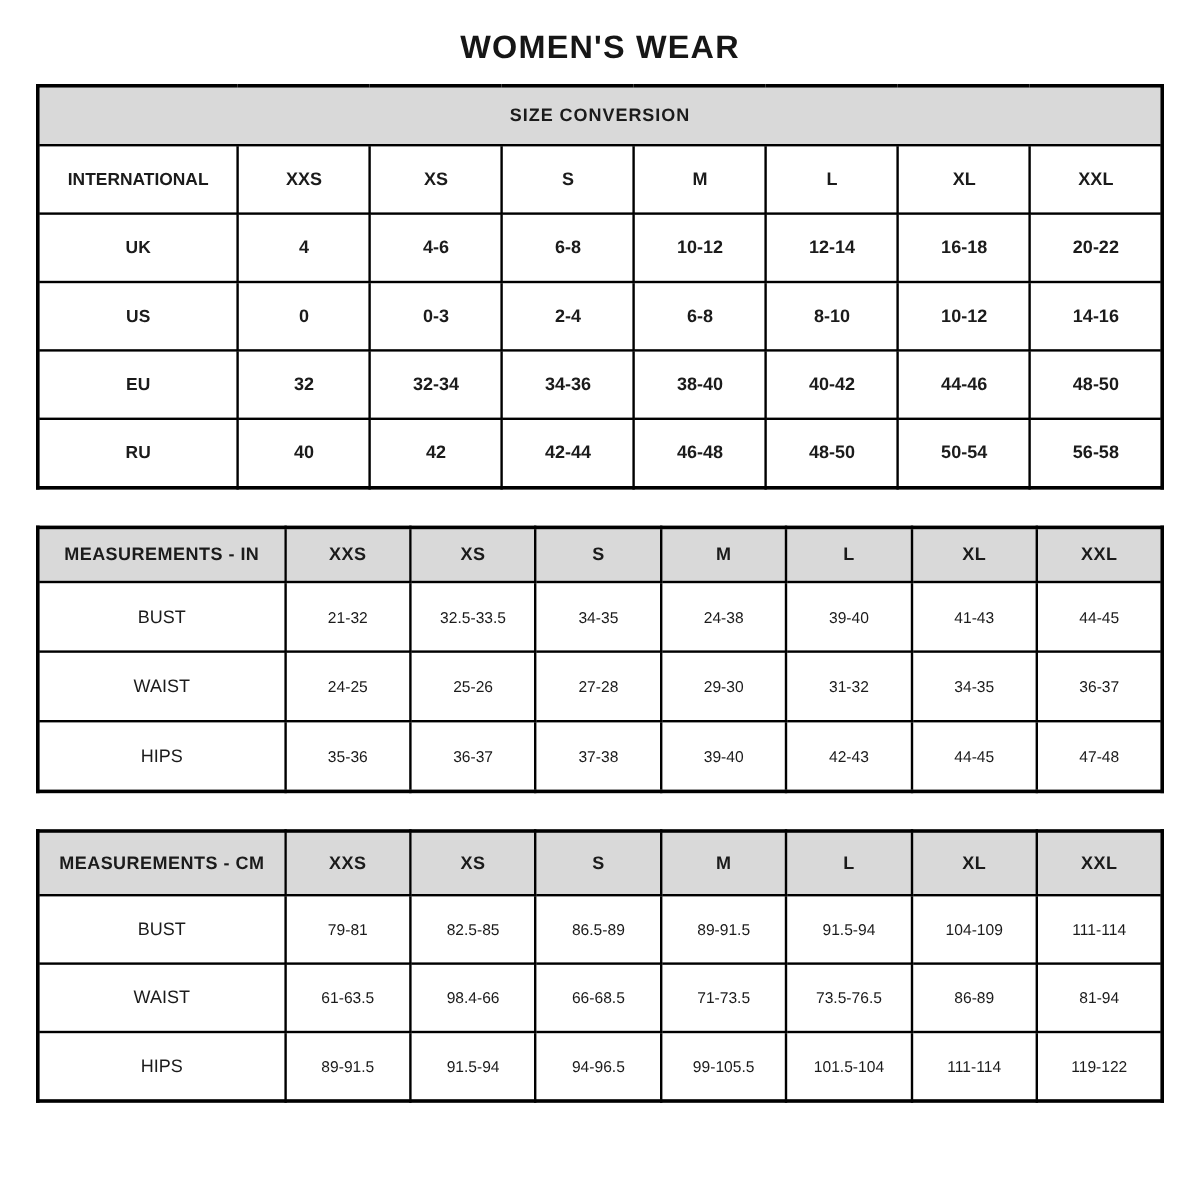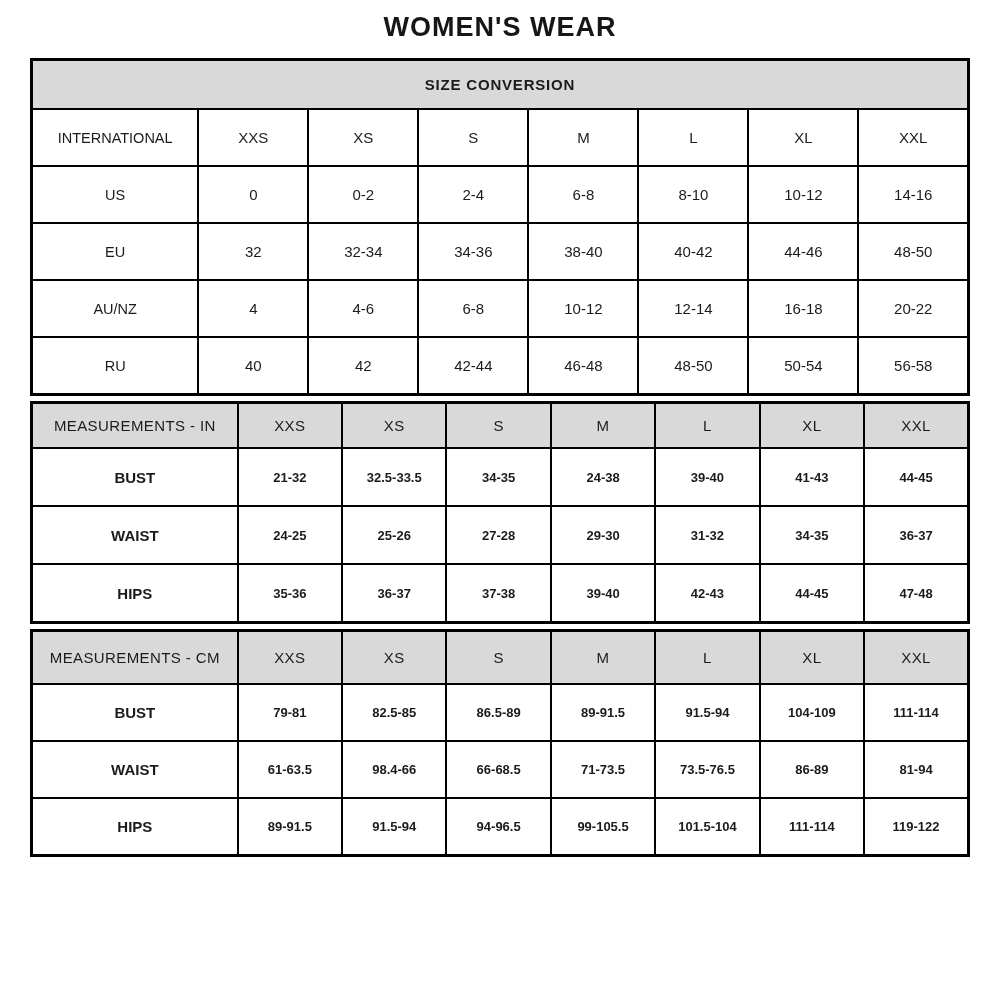--- a/index.html
+++ b/index.html
@@ -6,63 +6,63 @@
     margin: 0;
     padding: 0;
     background: #ffffff;
     width: 1000px;
     font-family: "Liberation Sans", "DejaVu Sans", sans-serif;
     color: #1b1b1b;
   }
   .page {
     width: 940px;
     margin: 0 auto;
-    padding-top: 8px;
+    padding-top: 20px;
   }
   .title {
     text-align: center;
     font-size: 27px;
     font-weight: 700;
     letter-spacing: 1px;
     margin: 4px 0 15px 0;
     color: #161616;
   }
   table {
     width: 100%;
     border-collapse: collapse;
     table-layout: fixed;
-    margin-bottom: 5px;
+    margin-bottom: 30px;
   }
   table { border: 3px solid #000; }
   th, td {
     border: 2px solid #000;
     text-align: center;
     vertical-align: middle;
     padding: 0;
     overflow: hidden;
   }
   
   .conv .banner-cell {
     background: #d9d9d9;
     height: 47px;
     font-size: 15px;
     font-weight: 700;
     letter-spacing: 0.8px;
   }
-  .conv td { height: 55px; font-size: 15px; font-weight: 400; }
+  .conv td { height: 55px; font-size: 15px; font-weight: 700; }
   .conv .row-label { font-size: 14.5px; }
   
   .meas thead th {
     background: #d9d9d9;
     font-size: 15px;
-    font-weight: 400;
+    font-weight: 700;
     letter-spacing: 0.4px;
     height: 43px;
   }
-  .meas td { height: 56px; font-size: 13px; font-weight: 700; }
+  .meas td { height: 56px; font-size: 13px; font-weight: 400; }
   .meas td.row-label { font-size: 15px; }
   .cm thead th { height: 51px; }
   .cm td { height: 55px; }
 </style>
 </head>
 <body>
 
 <div class="page">
   <h1 class="title">WOMEN'S WEAR</h1>
 
@@ -87,50 +87,50 @@
           <td class="row-label">INTERNATIONAL</td>
           <td>XXS</td>
           <td>XS</td>
           <td>S</td>
           <td>M</td>
           <td>L</td>
           <td>XL</td>
           <td>XXL</td>
         </tr>
         <tr>
+          <td class="row-label">UK</td>
+          <td>4</td>
+          <td>4-6</td>
+          <td>6-8</td>
+          <td>10-12</td>
+          <td>12-14</td>
+          <td>16-18</td>
+          <td>20-22</td>
+        </tr>
+        <tr>
           <td class="row-label">US</td>
           <td>0</td>
-          <td>0-2</td>
+          <td>0-3</td>
           <td>2-4</td>
           <td>6-8</td>
           <td>8-10</td>
           <td>10-12</td>
           <td>14-16</td>
         </tr>
         <tr>
           <td class="row-label">EU</td>
           <td>32</td>
           <td>32-34</td>
           <td>34-36</td>
           <td>38-40</td>
           <td>40-42</td>
           <td>44-46</td>
           <td>48-50</td>
         </tr>
         <tr>
-          <td class="row-label">AU/NZ</td>
-          <td>4</td>
-          <td>4-6</td>
-          <td>6-8</td>
-          <td>10-12</td>
-          <td>12-14</td>
-          <td>16-18</td>
-          <td>20-22</td>
-        </tr>
-        <tr>
           <td class="row-label">RU</td>
           <td>40</td>
           <td>42</td>
           <td>42-44</td>
           <td>46-48</td>
           <td>48-50</td>
           <td>50-54</td>
           <td>56-58</td>
         </tr>
       </tbody>

